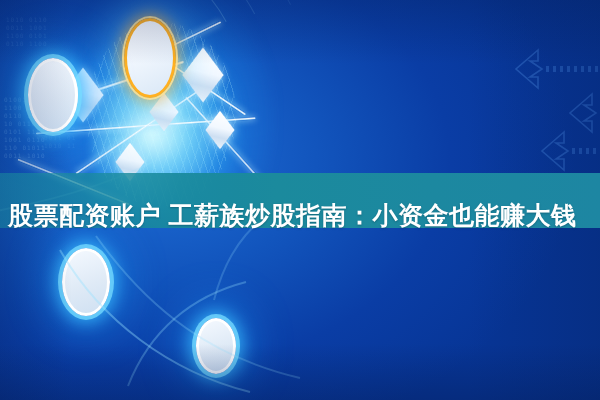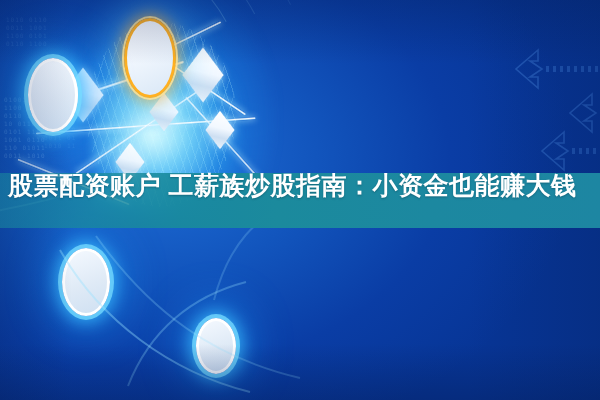--- a/index.html
+++ b/index.html
@@ -137,21 +137,21 @@
     top: 173px;
     height: 55px;
     background: linear-gradient(to right,
                 rgba(26,140,156,.55) 0%,
                 rgba(26,140,156,.72) 14%,
                 rgba(25,138,157,.93) 30%,
                 #1b8a9d 46%,
                 #1c88a0 72%,
                 #1d86a2 100%);
     display: flex;
-    align-items: flex-start;
+    align-items: flex-end;
     box-sizing: border-box;
     padding: 0 8px;
   }
   .banner-title {
     color: #ffffff;
     font-size: 25px;
     font-weight: bold;
     line-height: 1;
     letter-spacing: .5px;
     white-space: nowrap;

